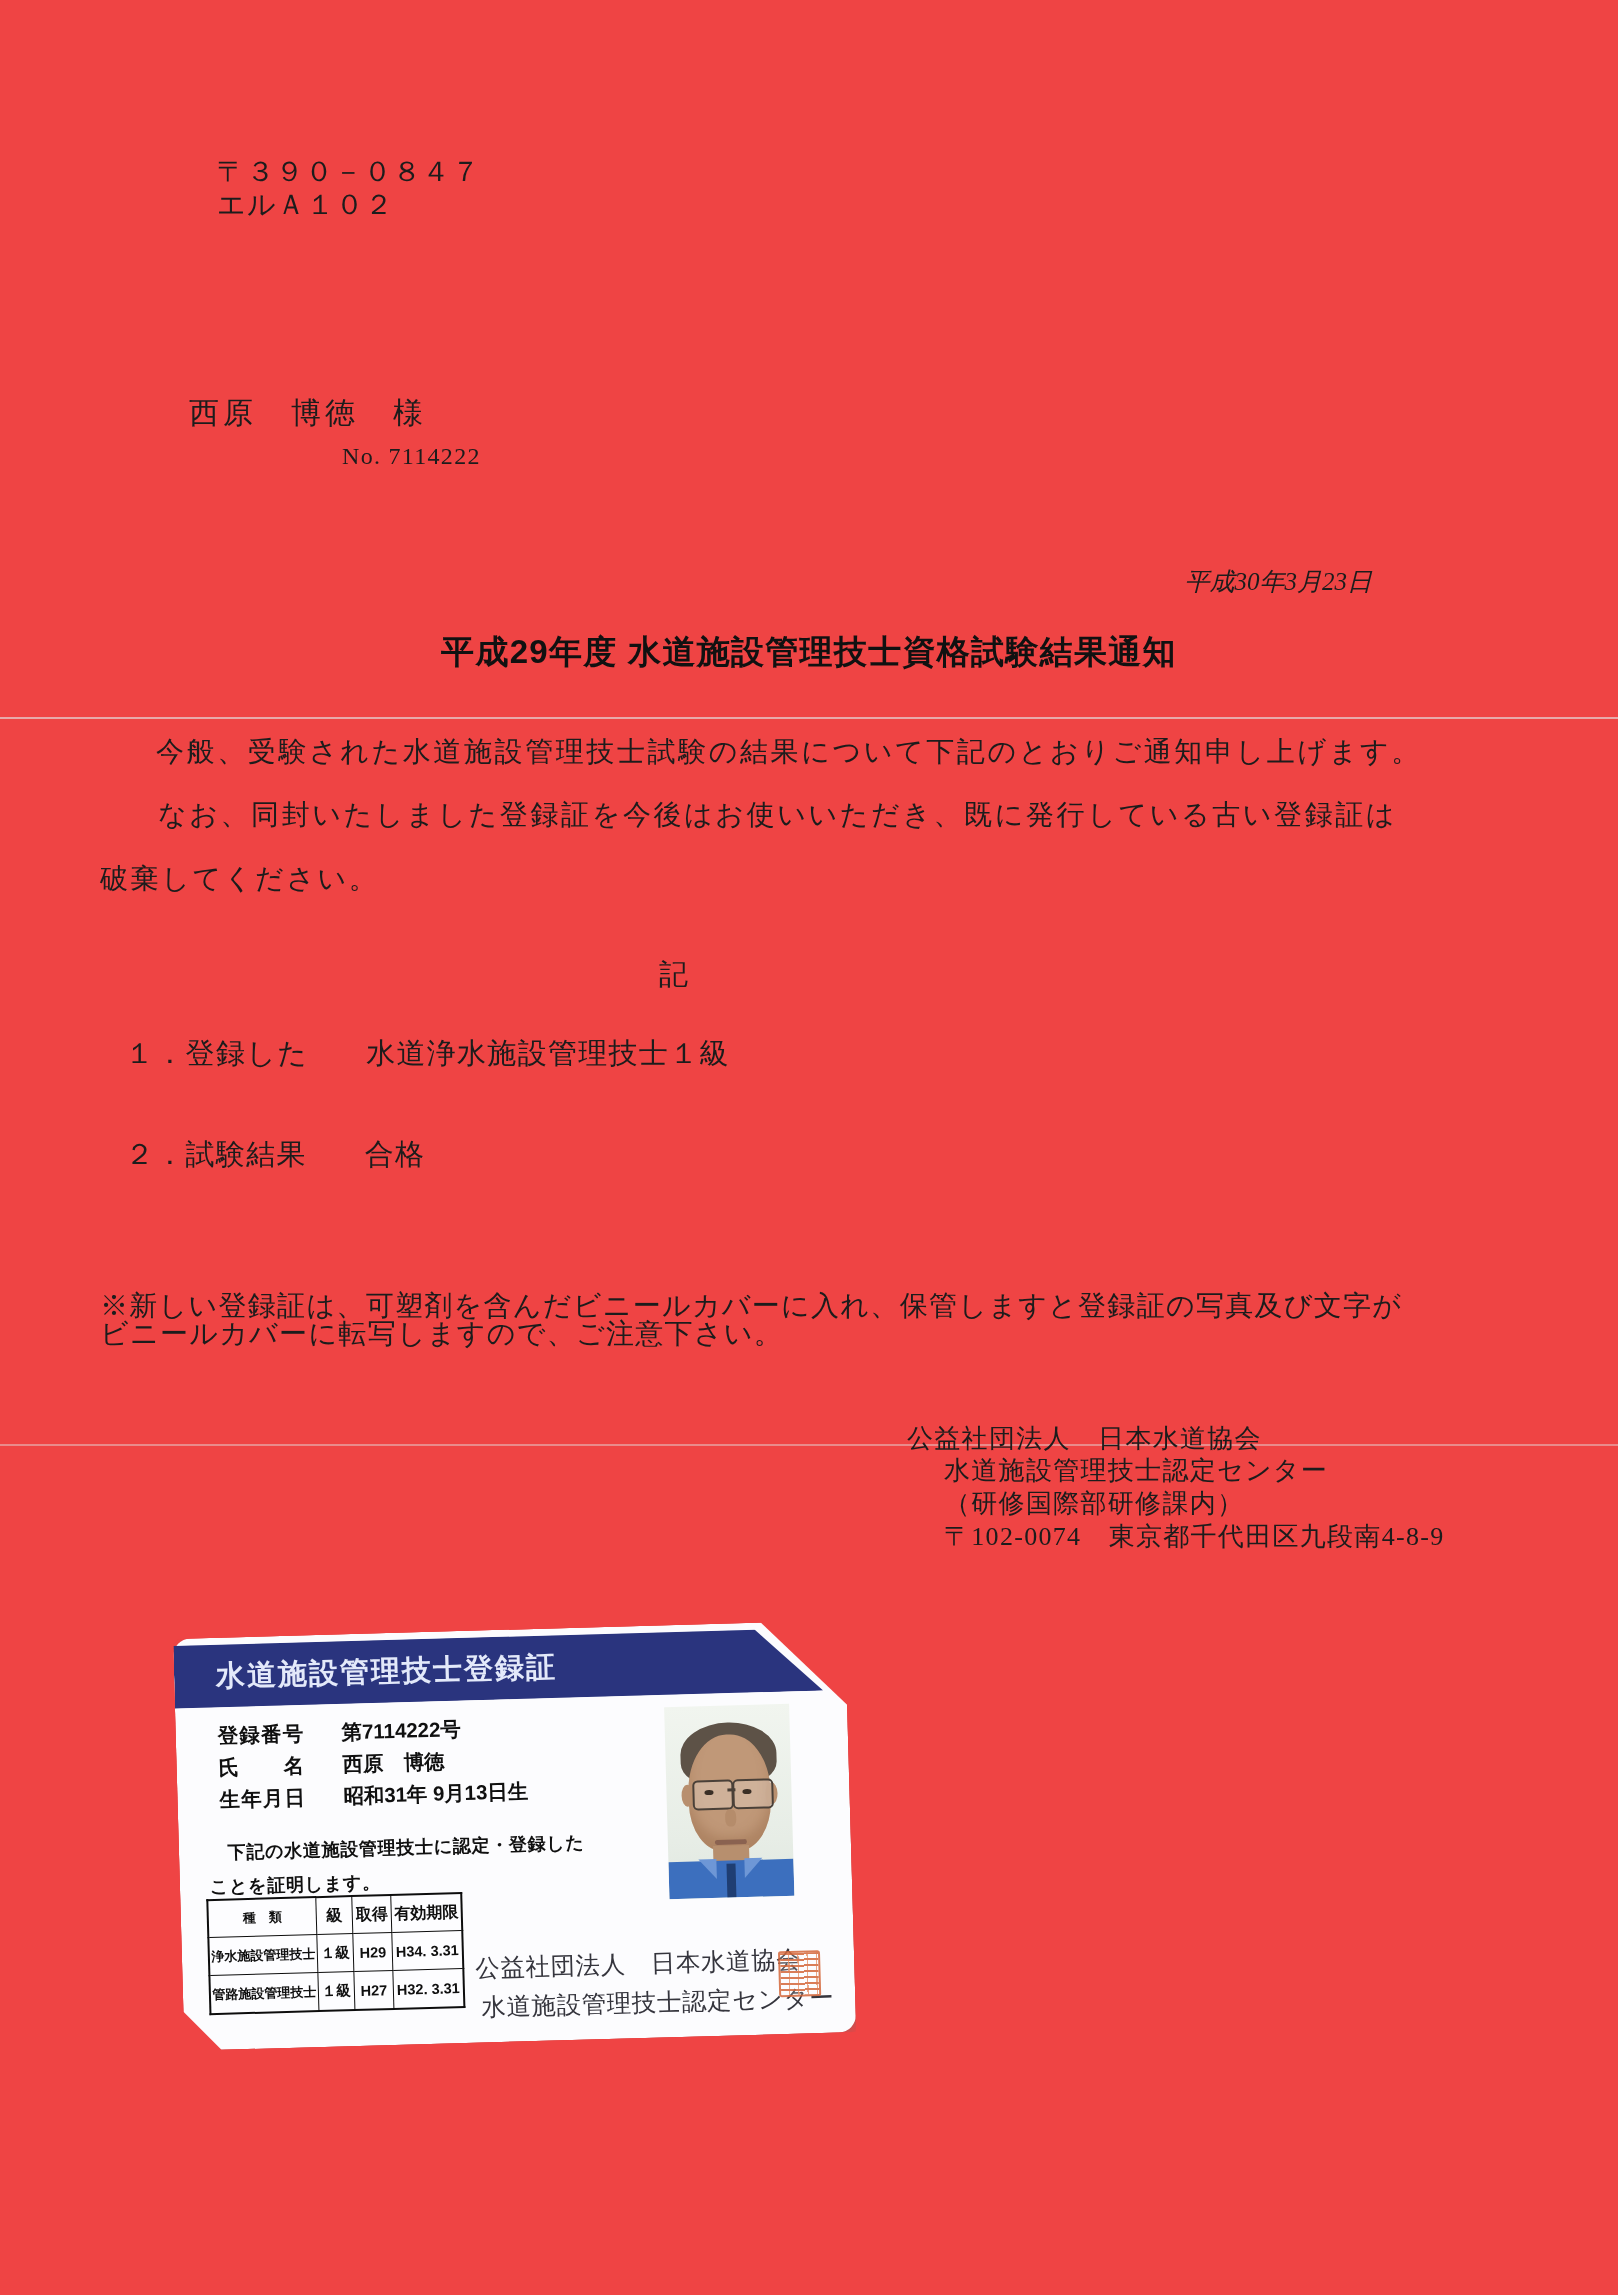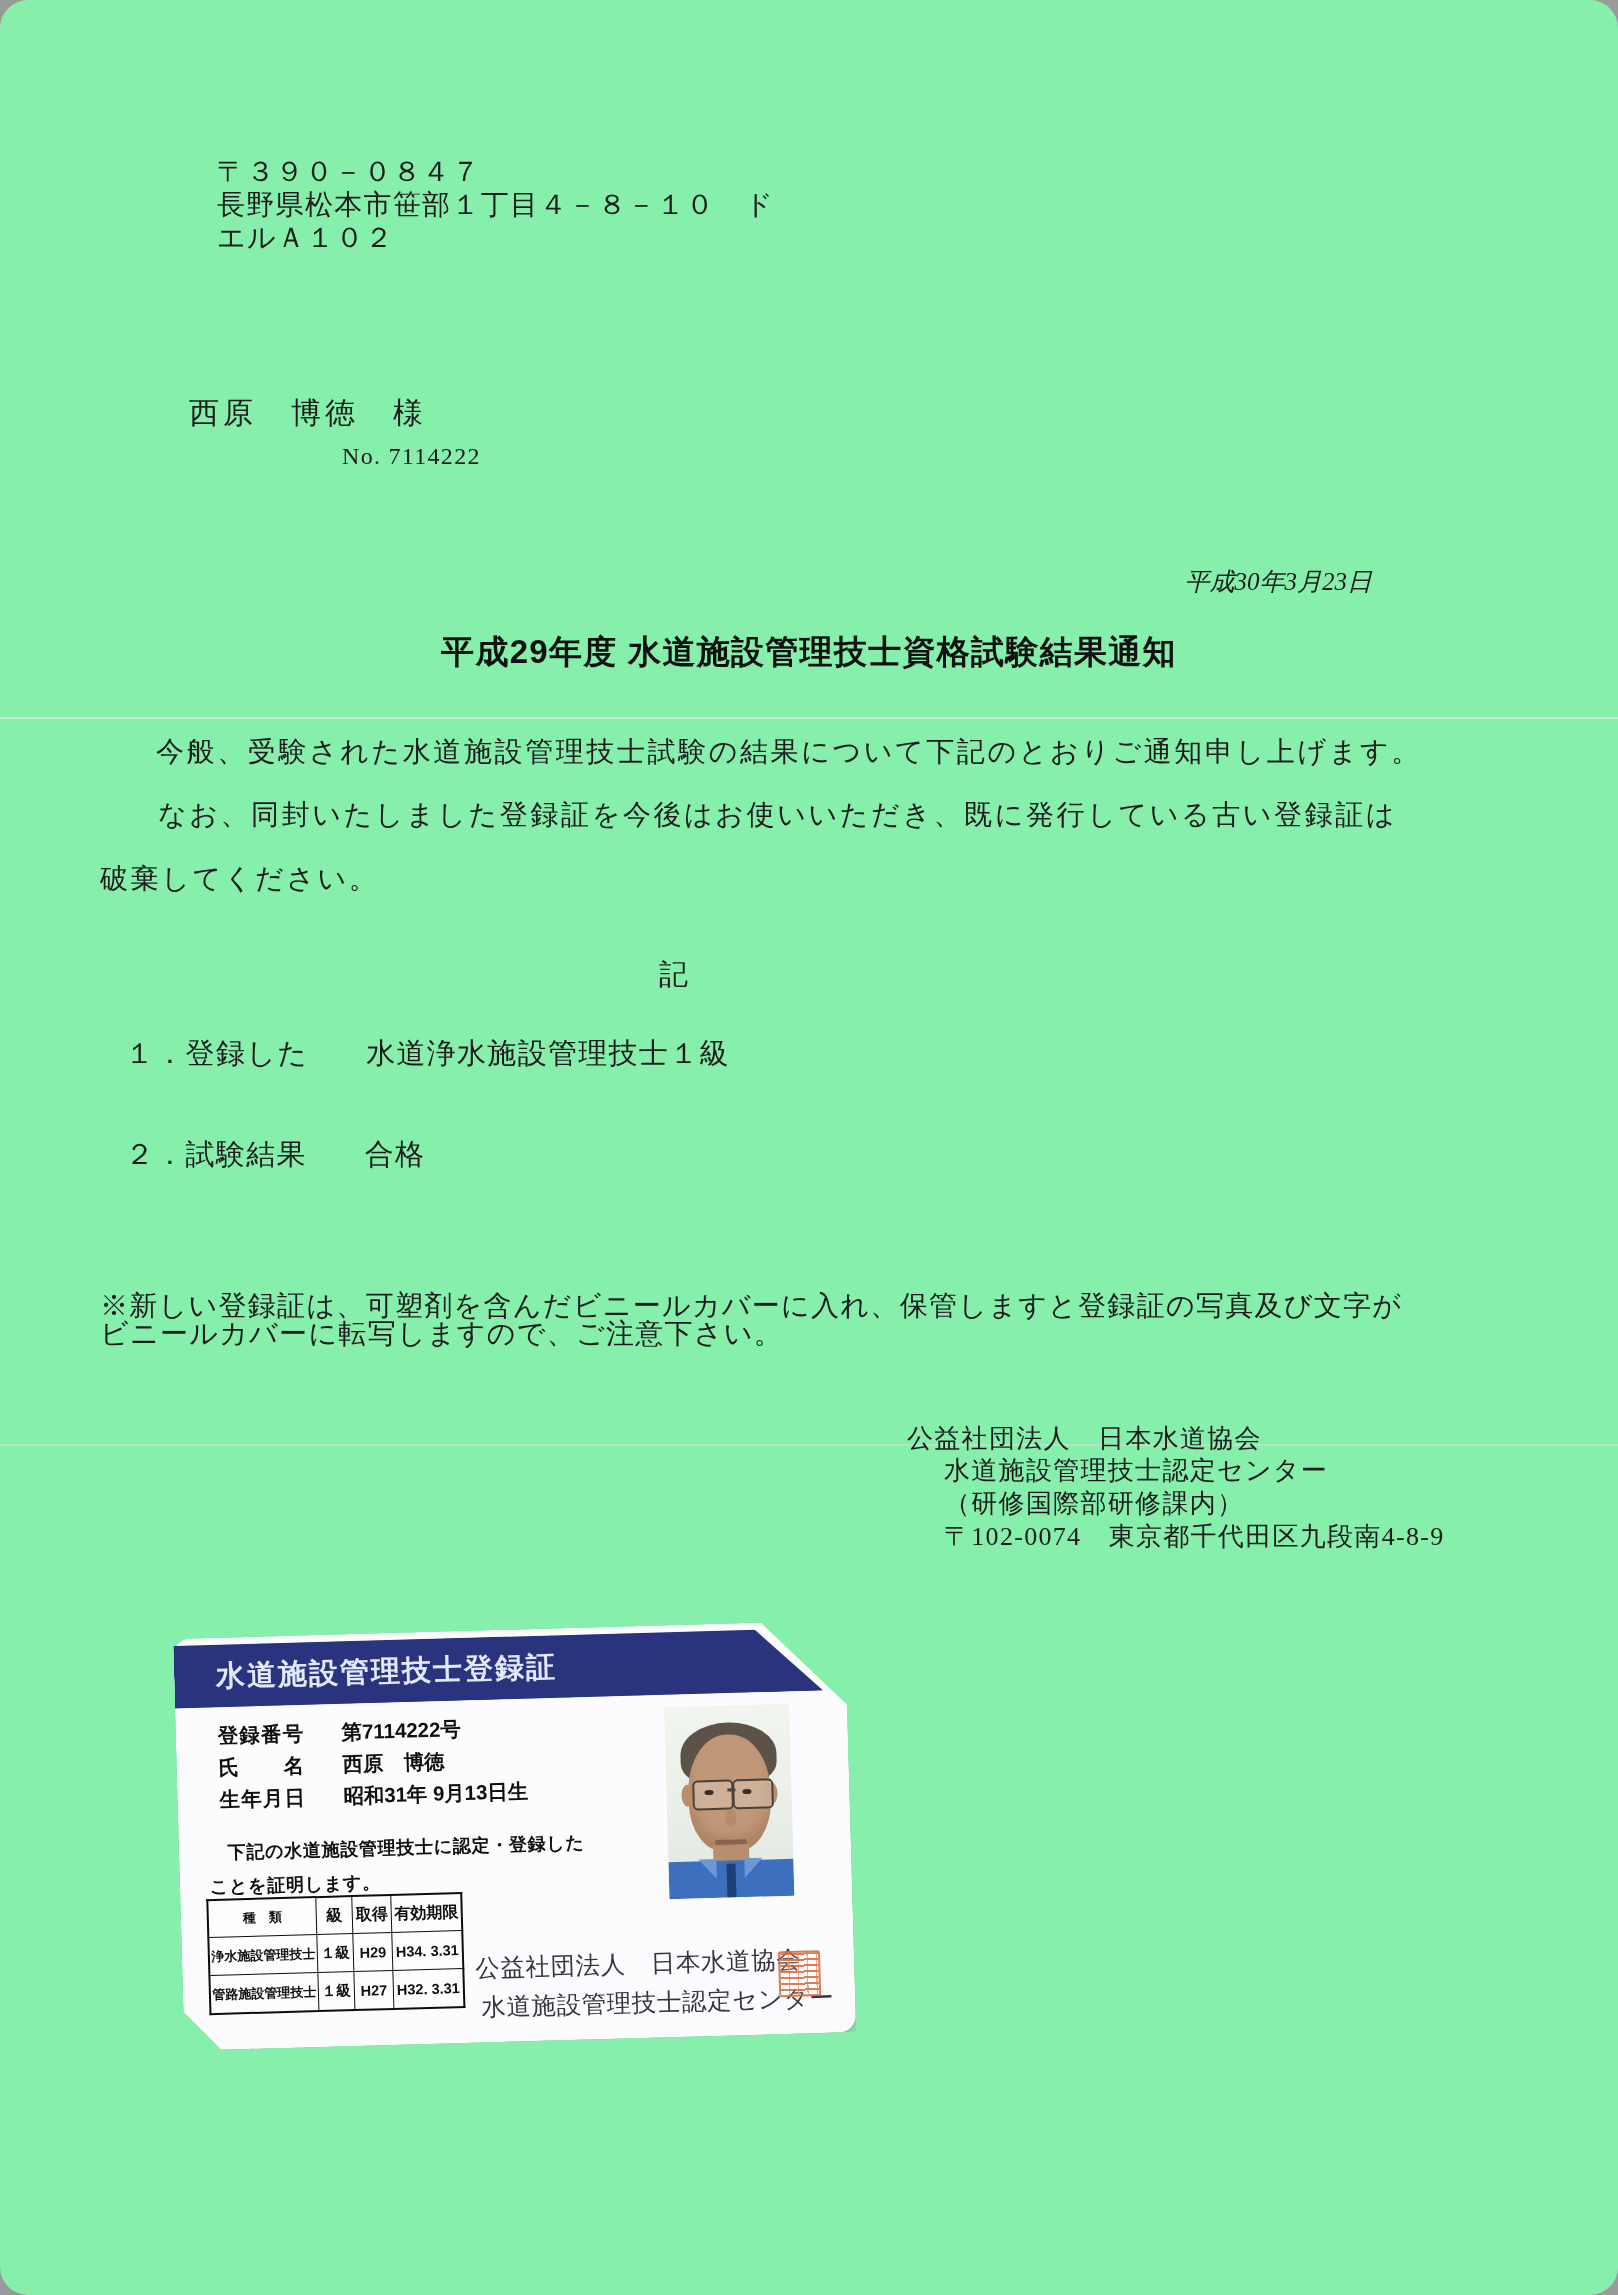--- a/index.html
+++ b/index.html
@@ -1,20 +1,19 @@
 <!DOCTYPE html>
 <html style="font-size:10.5px"><head>
 <meta charset="utf-8">
 <style>
   html,body{margin:0;padding:0;background:#9a9a9a;}
   .page{
-    position:relative; width:1618px; height:2295px; background:#86efac;
+    position:relative; width:1618px; height:2295px; background:#ef4444;
     font-family:"Liberation Serif","DejaVu Serif",serif; color:#1c1c1c;
     overflow:hidden;
-    border-radius:28px;
   }
   .abs{position:absolute; white-space:nowrap;}
 
   
   .address{left:217px; top:155px; font-size:28px; line-height:33px; letter-spacing:1.3px;}
   .recipient{left:189px; top:393px; font-size:30px; letter-spacing:4px;}
   .recv-no{left:342px; top:443px; font-size:24px; letter-spacing:1.3px;}
   .date{top:565px; right:246px; font-size:25px;font-style:italic;}
   .title{left:0; top:630px; width:100%; text-align:center;
     font-family:"Liberation Sans","DejaVu Sans",sans-serif;
@@ -93,21 +92,20 @@
   .photo .collar.r{left:76px; border-right:18.4px solid transparent; border-top:20px solid #6e97d6;}
   .photo .notch{position:absolute; left:58px; top:158px; width:9.2px; height:34px; background:#1f3e73;}
 </style>
 </head>
 <body>
 
 <div class="page">
 
   <div class="abs address">
     <div>〒３９０－０８４７</div>
-    <div>長野県松本市笹部１丁目４－８－１０　ド</div>
     <div>エルＡ１０２</div>
   </div>
 
   <div class="abs recipient">西原　博徳　様</div>
   <div class="abs recv-no">No. 7114222</div>
 
   <div class="abs date">平成30年3月23日</div>
   <div class="abs title">平成29年度 水道施設管理技士資格試験結果通知</div>
 
   <div class="abs crease crease1"></div>

